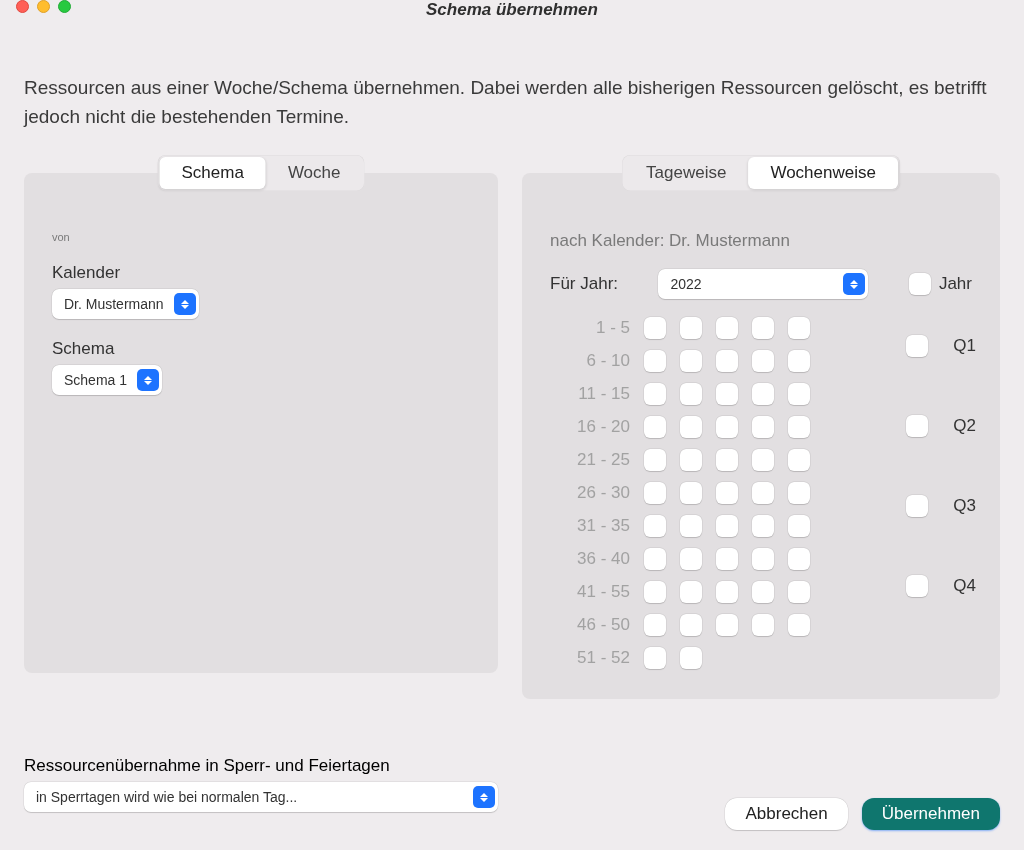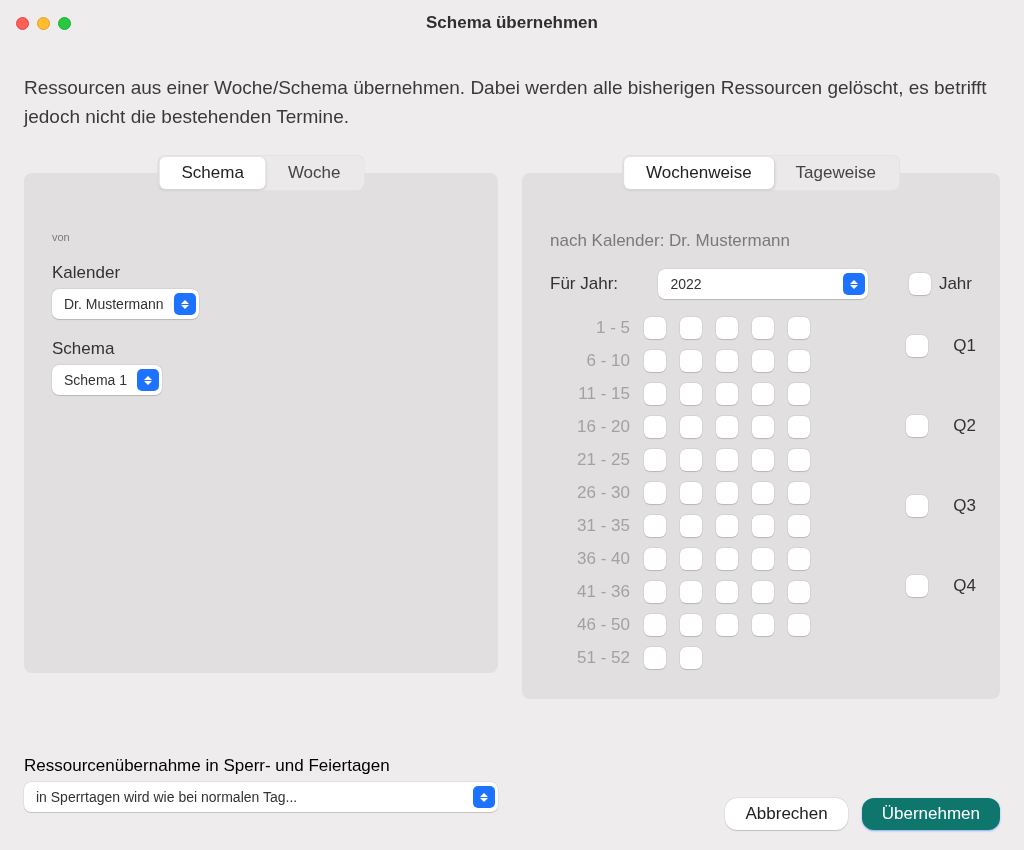--- a/index.html
+++ b/index.html
@@ -10,23 +10,23 @@
     font-family: -apple-system, "Helvetica Neue", Arial, sans-serif;
     font-size: 17px;
     color: #333;
     width: 1024px;
     height: 850px;
     overflow: hidden;
   }
   .titlebar {
     height: 46px;
     display: flex;
-    align-items: center;
     position: relative;
     padding: 0 16px;
+    font-style: italic;
   }
   .traffic-lights { display: flex; gap: 8px; }
   .tl { width: 13px; height: 13px; border-radius: 50%; }
   .tl.red { background: #ff5f57; border: 0.5px solid #e1483f; }
   .tl.yellow { background: #ffbd2e; border: 0.5px solid #e0a127; }
   .tl.green { background: #28c940; border: 0.5px solid #22ab36; }
   .title {
     position: absolute;
     left: 0; right: 0;
     text-align: center;
@@ -232,22 +232,22 @@
       <div class="select">
         <span class="value">Schema 1</span>
         <span class="chev"></span>
       </div>
     </div>
   </div>
 
   <div class="panel right">
     <div class="seg-wrap">
       <div class="segmented">
+        <div class="seg">Tageweise</div>
         <div class="seg active">Wochenweise</div>
-        <div class="seg">Tageweise</div>
       </div>
     </div>
 
     <div class="right-head">nach Kalender: Dr. Mustermann</div>
 
     <div class="year-row">
       <span class="lab">Für Jahr:</span>
       <div class="select" style="max-width:210px">
         <span class="value">2022</span>
         <span class="chev"></span>
@@ -300,21 +300,21 @@
         <span class="chk"></span>
         <span class="chk"></span>
         <span class="chk"></span>
         <span class="chk"></span>
         <div class="range-label">36 - 40</div>
         <span class="chk"></span>
         <span class="chk"></span>
         <span class="chk"></span>
         <span class="chk"></span>
         <span class="chk"></span>
-        <div class="range-label">41 - 36</div>
+        <div class="range-label">41 - 55</div>
         <span class="chk"></span>
         <span class="chk"></span>
         <span class="chk"></span>
         <span class="chk"></span>
         <span class="chk"></span>
         <div class="range-label">46 - 50</div>
         <span class="chk"></span>
         <span class="chk"></span>
         <span class="chk"></span>
         <span class="chk"></span>

